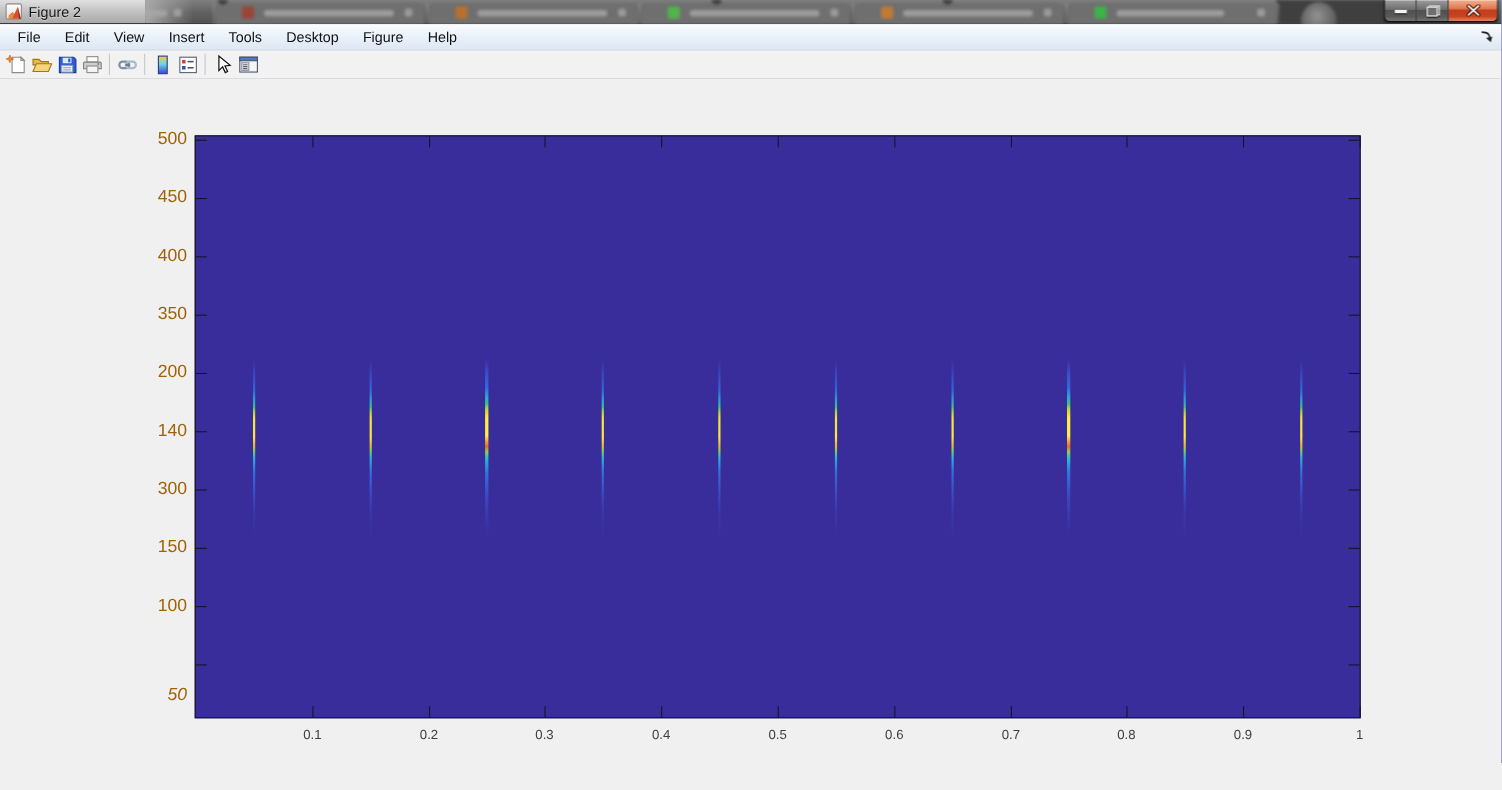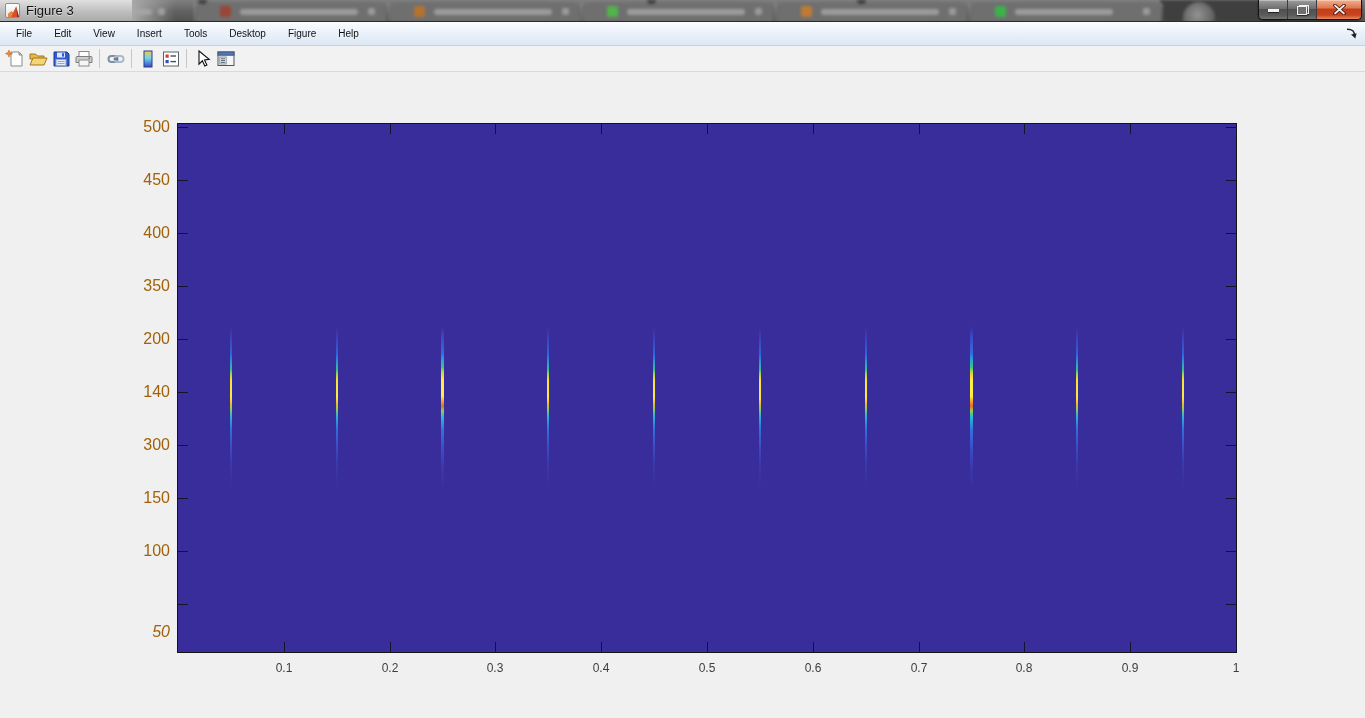--- a/index.html
+++ b/index.html
@@ -46,21 +46,21 @@
   .glyph-restore::before { content:""; position:absolute; right:0; top:0; width:8px; height:7px;
     border:1px solid #f4f4f4; box-shadow:0 1px 1px rgba(0,0,0,.5); }
   .glyph-restore::after { content:""; position:absolute; left:0; bottom:0; width:8px; height:7px;
     border:1px solid #f4f4f4; background:#6e6e6e; box-shadow:0 1px 1px rgba(0,0,0,.5); }
   .glyph-close { position:absolute; left:16px; top:4px; }
 
   
   .menubar { position:absolute; left:0; top:22px; width:1365px; height:24px;
     background:linear-gradient(to bottom,#fbfdff,#eaf1fa 50%,#dde7f3);
     border-bottom:1px solid #c9d3e0; display:flex; align-items:center; }
-  .menu-item { font-size:10px; color:#111; padding:0 11px; line-height:24px; cursor:default; }
+  .menu-item { font-size:13px; color:#111; padding:0 11px; line-height:24px; cursor:default; }
   .menu-item:first-child { margin-left:5px; }
   .dock-btn { position:absolute; right:5px; top:4px; width:16px; height:16px; cursor:default; }
 
   
   .toolbar { position:absolute; left:0; top:46px; width:1365px; height:26px; background:#f2f2f2;
     border-bottom:1px solid #dadada; display:flex; align-items:center; padding-left:3px; }
   .tb-btn { width:23px; height:23px; display:flex; align-items:center; justify-content:center; cursor:default; }
   .tb-sep { width:1px; height:19px; background:#c6c6c6; margin:0 4px; }
 
   
@@ -116,21 +116,21 @@
       </div>
     <div class="tb-glass"></div>
     <div class="tb-glass-fade"></div>
     <span class="app-icon">
       <svg width="13" height="13" viewBox="0 0 13 13">
         <path d="M1 9 L4.5 6.2 L6 7.8 L9.2 1.2 L10.5 8.5 L12 12 L1 12 Z" fill="#d6502a"></path>
         <path d="M9.2 1.2 L10.2 12 L12 12 Z" fill="#8c2f16"></path>
         <path d="M1 9 L4.5 6.2 L6 7.8 L4.2 12 L1 12 Z" fill="#e88a3c"></path>
       </svg>
     </span>
-    <span class="title-text">Figure 3</span>
+    <span class="title-text">Figure 2</span>
     <div class="win-controls" id="winControls">
         <div class="win-btn">
           <span class="glyph-min"></span>
         </div>
         <div class="win-btn">
           <span class="glyph-restore"></span>
         </div>
         <div class="win-btn close">
           <svg class="glyph-close" width="13" height="11" viewBox="0 0 13 11">
             <path d="M2 1.5 L11 9.5 M11 1.5 L2 9.5" stroke="#4a1205" stroke-width="3.6" stroke-linecap="round"></path>

